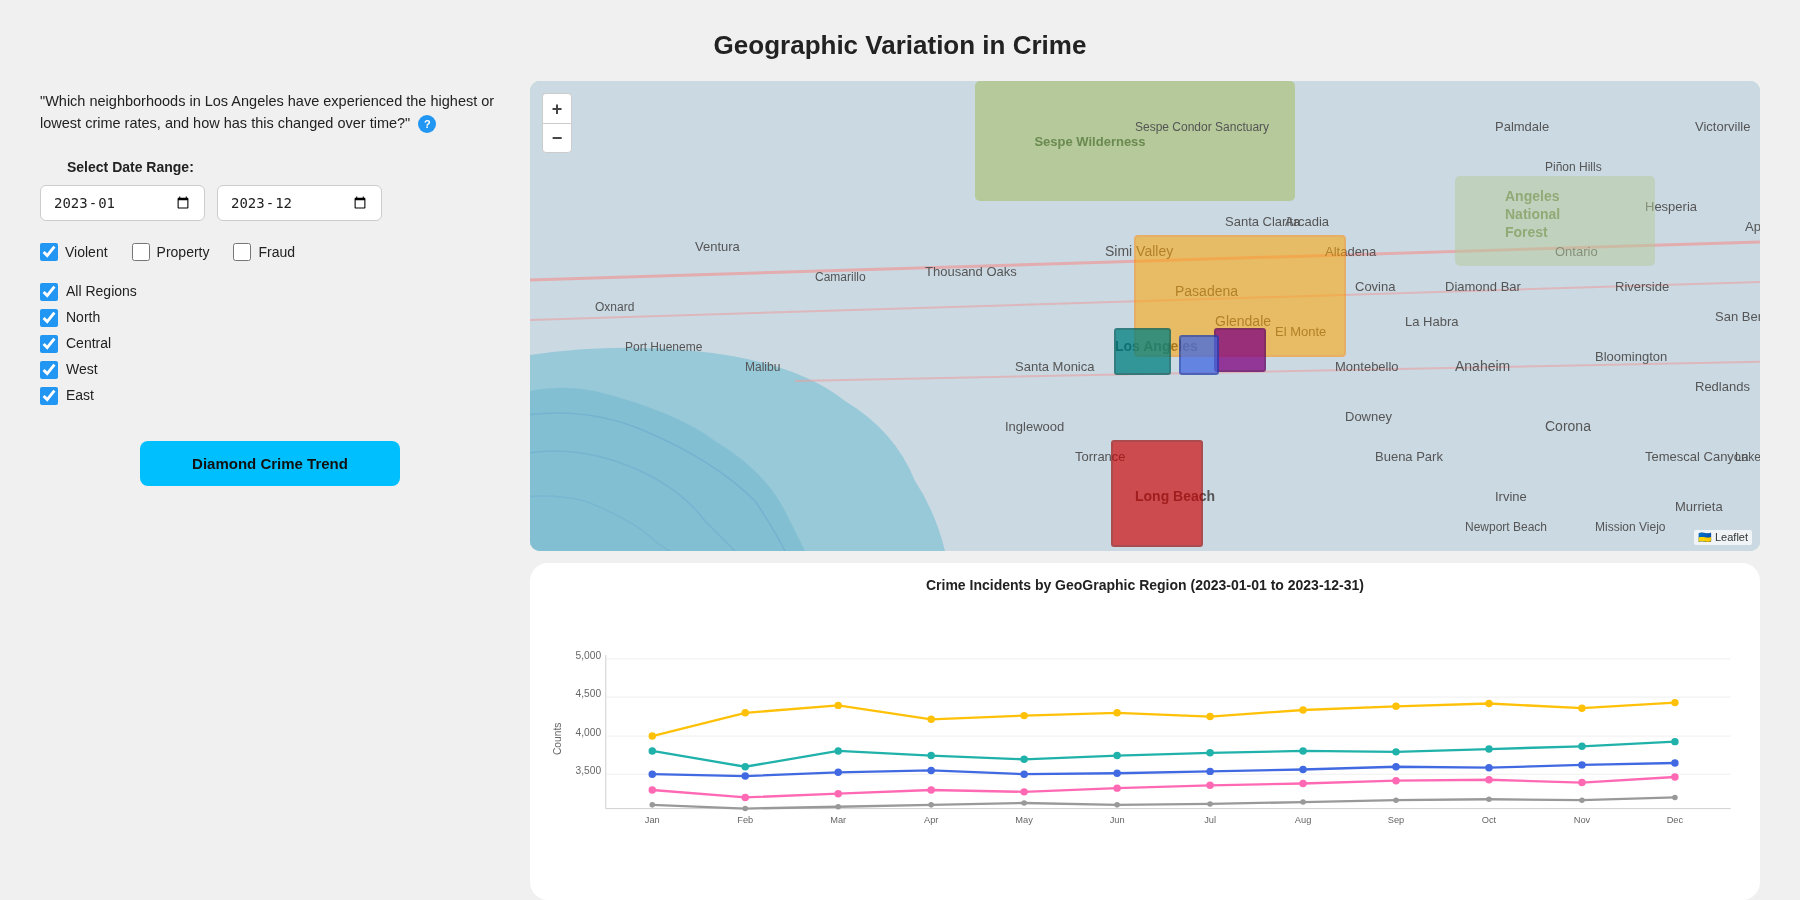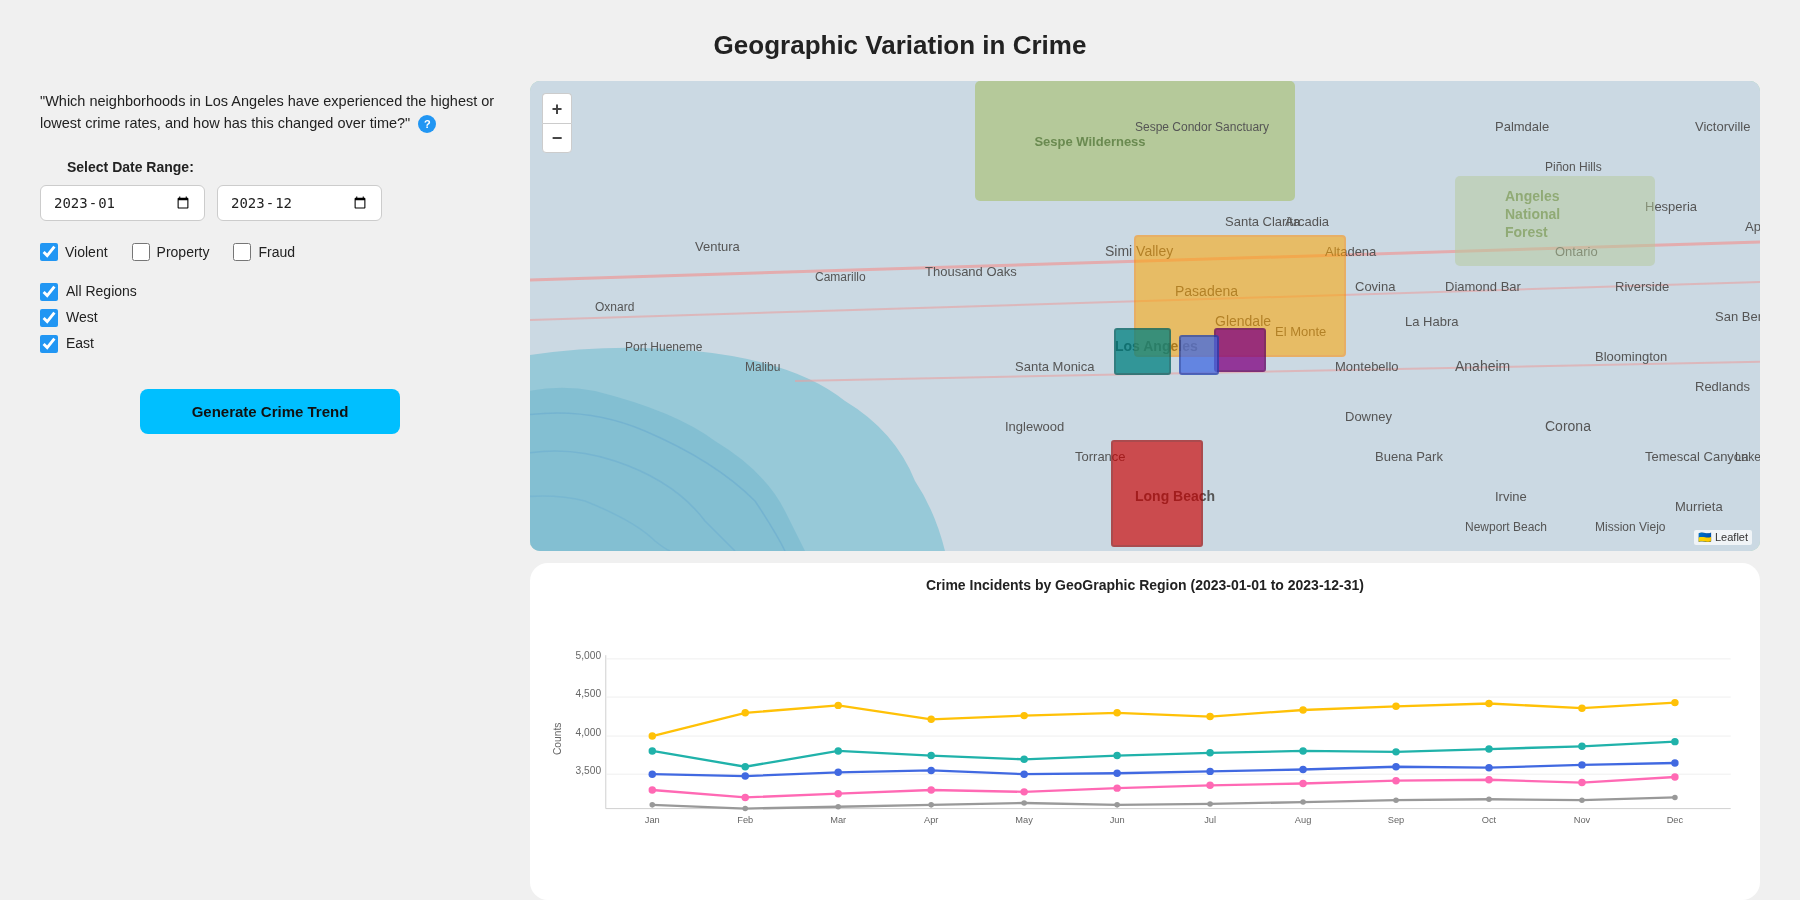--- a/index.html
+++ b/index.html
@@ -242,30 +242,38 @@
       </div>
 
       <div class="regions-section">
         <div class="region-list">
           <label class="region-item">
             <input type="checkbox" checked="" style="">
             <span>All Regions</span>
           </label>
           <label class="region-item">
             <input type="checkbox" checked="" style="">
+            <span>North</span>
+          </label>
+          <label class="region-item">
+            <input type="checkbox" checked="" style="">
+            <span>Central</span>
+          </label>
+          <label class="region-item">
+            <input type="checkbox" checked="" style="">
             <span>West</span>
           </label>
           <label class="region-item">
             <input type="checkbox" checked="" style="">
             <span>East</span>
           </label>
         </div>
       </div>
 
-      <button class="generate-btn">Generate Crime Trend</button>
+      <button class="generate-btn">Diamond Crime Trend</button>
     </div>
 
     <div class="right-panel">
 
       <div class="map-container">
         <svg class="map-svg" viewBox="0 0 1300 470" preserveAspectRatio="xMidYMid slice">
 
           <rect width="1300" height="470" fill="#b8d4f0"></rect>
 
           <rect x="0" y="0" width="1300" height="470" fill="#e8e0d0" opacity="0.4"></rect>

